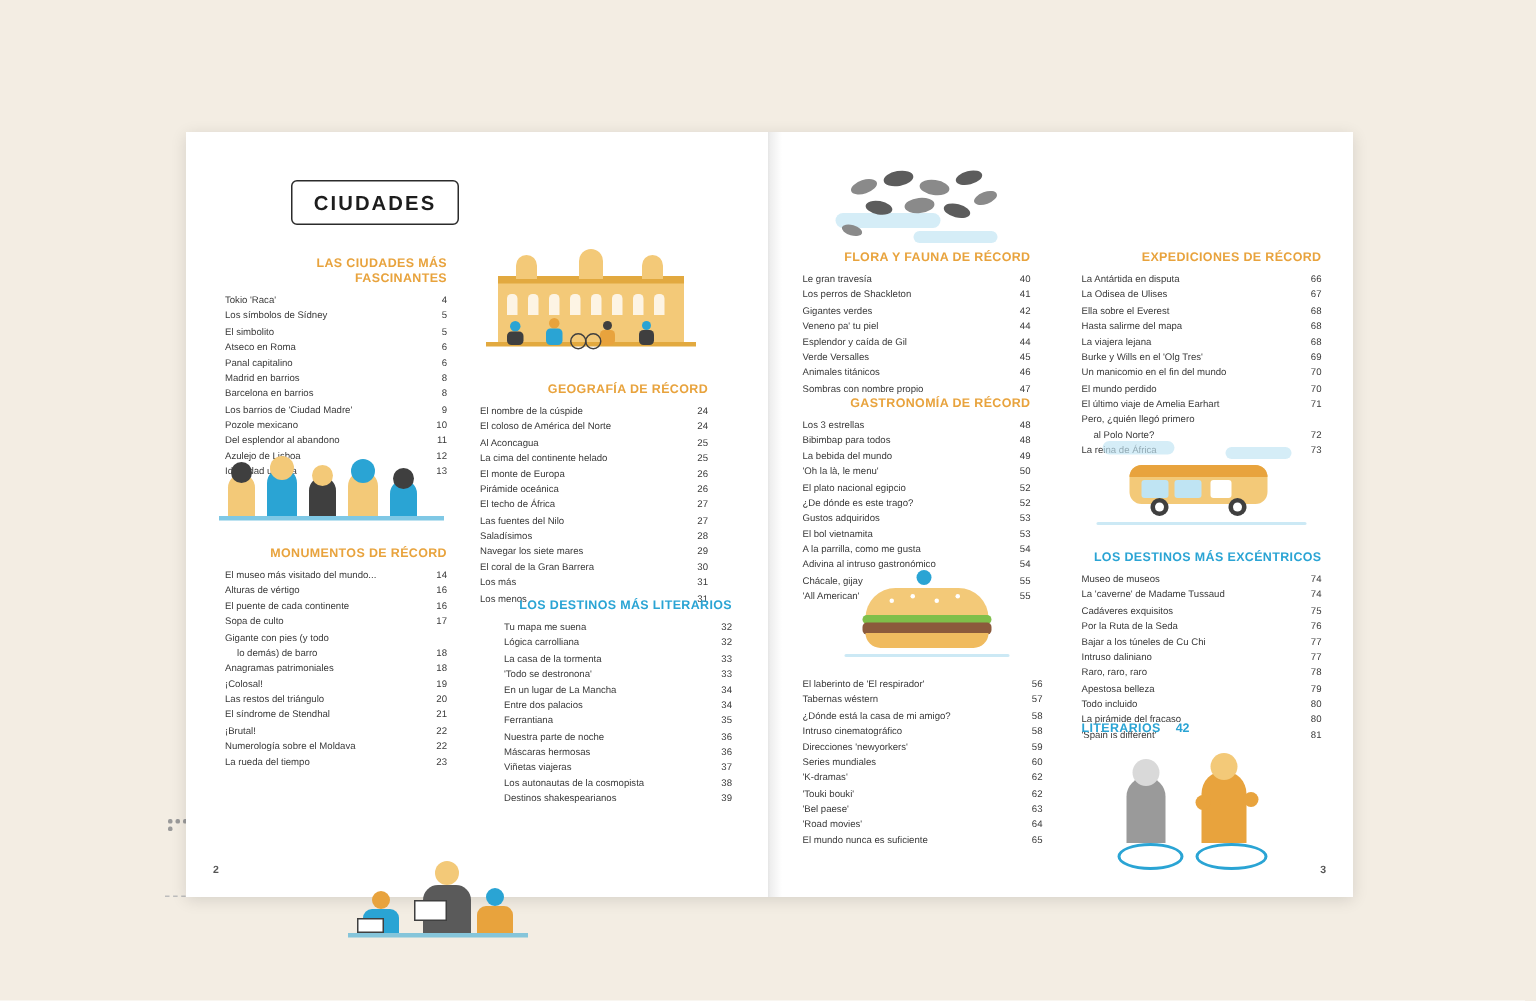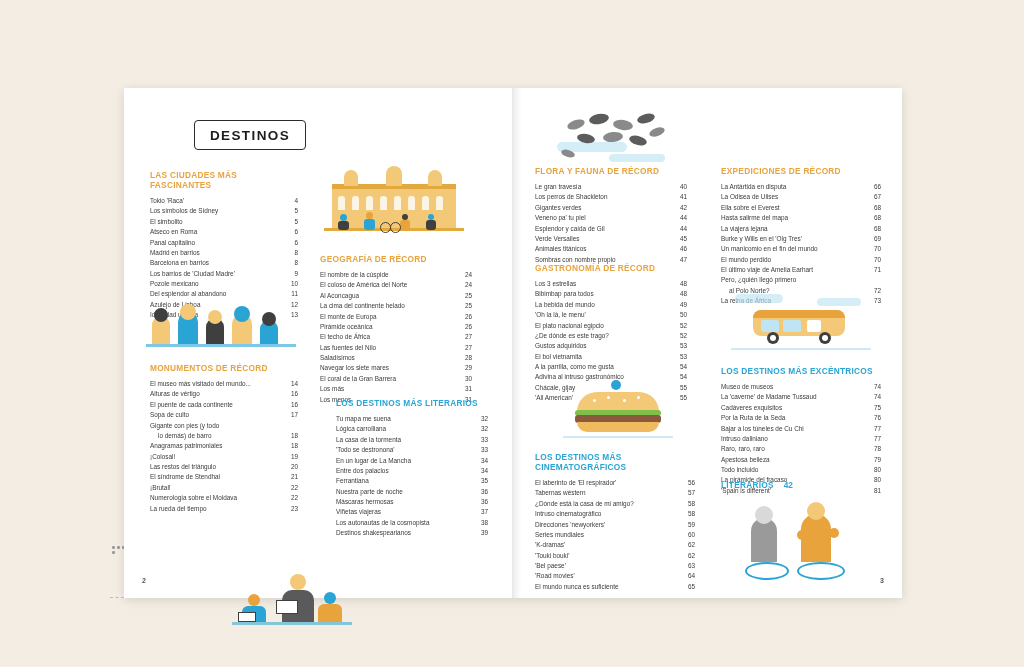--- a/index.html
+++ b/index.html
@@ -32,21 +32,21 @@
     border:1.2px solid #2b2b2b;border-radius:4px;
     display:flex;align-items:center;justify-content:center;
   }
   .sumario-box span{
     font-size:13.5px;font-weight:bold;letter-spacing:1.4px;color:#1d1d1d;
   }
 
   .section{position:absolute;}
   .sec-title{
     color:#e8a33d;font-size:8.3px;font-weight:bold;letter-spacing:0.25px;
-    margin-bottom:6px;text-transform:uppercase;
+    margin-bottom:6px;text-transform:uppercase;text-align:right;
   }
   .sec-title.blue{color:#2aa4d4;}
   .entries{list-style:none;margin:0;padding:0;}
   .entry{
     display:flex;align-items:baseline;
     font-size:6.4px;color:#3a3a3a;line-height:1.62;
     white-space:nowrap;
   }
   .entry .label{flex:0 0 auto;}
   .entry .dots{flex:1 1 auto;}
@@ -104,21 +104,21 @@
     <div class="dot" style="left:5px;top:0;"></div>
     <div class="dot" style="left:10px;top:0;"></div>
     <div class="dot" style="left:0;top:5px;"></div>
   </div>
 
   <div class="spread">
 
     <div class="page page-left">
 
       <div class="sumario-box">
-        <span>DESTINOS</span>
+        <span>CIUDADES</span>
       </div>
 
       <div class="section" style="left:26px;top:82px;width:148px;">
         <div class="sec-title">LAS CIUDADES MÁS FASCINANTES</div>
         <ul class="entries">
           <li class="entry">
               <span class="label">Tokio 'Raca'</span>
               <span class="dots"></span>
               <span class="pg">4</span>
             </li>
@@ -580,21 +580,20 @@
         <div class="rect" style="left:14px;top:42px;width:82px;height:10px;background:#f0bb5f;border-radius:0 0 28px 28px;"></div>
         <div class="blob" style="left:30px;top:19px;width:3px;height:3px;background:#ffffff;"></div>
         <div class="blob" style="left:44px;top:16px;width:3px;height:3px;background:#ffffff;"></div>
         <div class="blob" style="left:60px;top:19px;width:3px;height:3px;background:#ffffff;"></div>
         <div class="blob" style="left:74px;top:16px;width:3px;height:3px;background:#ffffff;"></div>
         <div class="waterline" style="left:0;top:56px;width:110px;"></div>
         <div class="blob" style="left:48px;top:0px;width:10px;height:10px;background:#2aa4d4;"></div>
       </div>
 
       <div class="section" style="left:22px;top:364px;width:160px;">
-        <div class="sec-title blue">LOS DESTINOS MÁS CINEMATOGRÁFICOS</div>
         <ul class="entries">
           <li class="entry">
               <span class="label">El laberinto de 'El respirador'</span>
               <span class="dots"></span>
               <span class="pg">56</span>
             </li>
           <li class="entry">
               <span class="label">Tabernas wéstern</span>
               <span class="dots"></span>
               <span class="pg">57</span>

